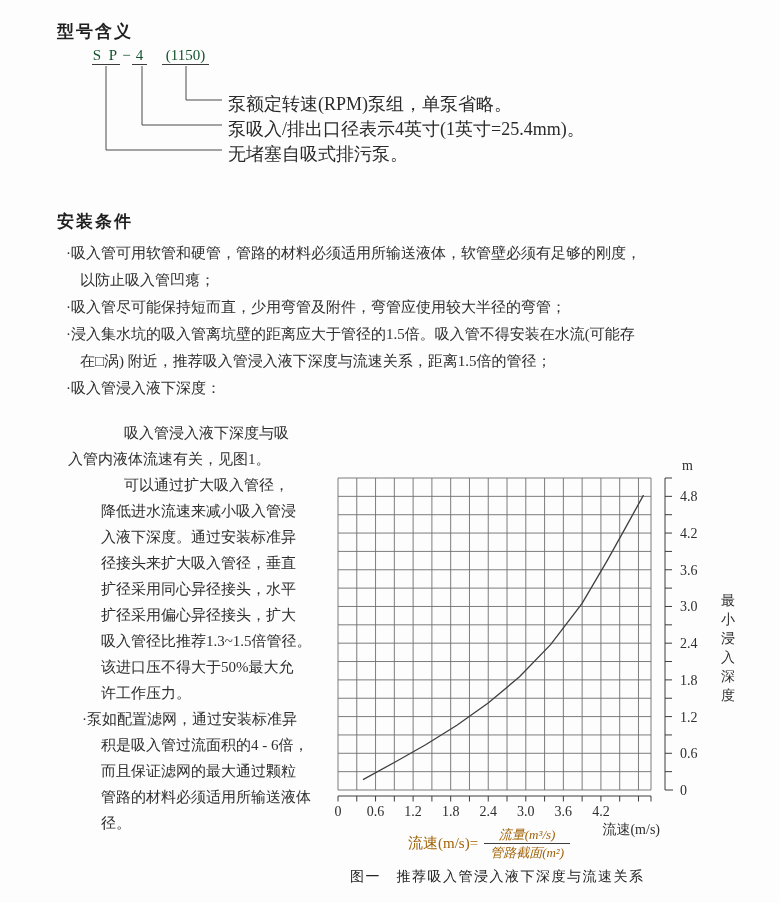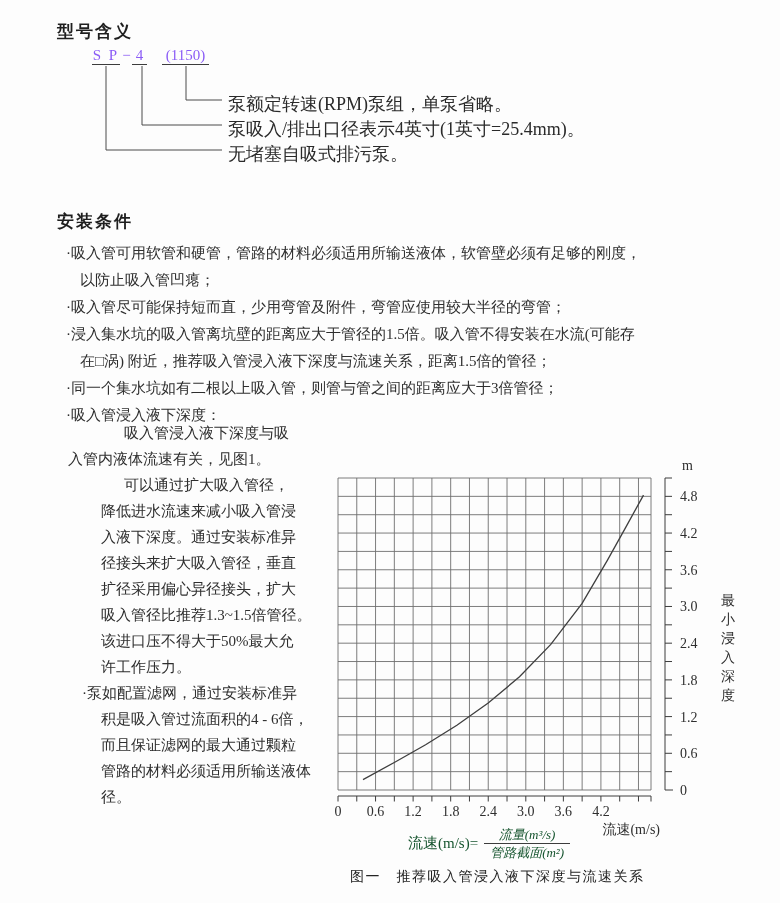--- a/index.html
+++ b/index.html
@@ -4,21 +4,21 @@
 <style>
   html,body{margin:0;padding:0;background:#ffffff;}
   #page{position:relative;width:780px;height:903px;background:#fdfdfd;color:#2e2e2e;
         font-family:"Liberation Serif",serif;overflow:hidden;}
   .heading{position:absolute;font-family:"Liberation Sans",sans-serif;font-weight:bold;
            font-size:17px;color:#1f1f1f;letter-spacing:2px;white-space:nowrap;}
   #model-title{left:57px;top:20px;font-family:Liberation Serif, serif;}
   #install-title{left:57px;top:210px;}
 
   .model-char{position:absolute;top:46px;height:18px;font-size:15px;line-height:18px;
-              text-align:center;white-space:nowrap;color:#8b5cf6;}
+              text-align:center;white-space:nowrap;color:#14532d;}
   .underlined{border-bottom:1px solid #3c3c3c;}
   #model-prefix{left:92px;width:28px;letter-spacing:2px;}
   #model-dash{left:121px;width:11px;}
   #model-bore{left:132px;width:15px;}
   #model-speed{left:162px;width:47px;}
 
   #connector-svg{position:absolute;left:85px;top:58px;}
 
   .model-note{position:absolute;left:228px;font-size:18px;white-space:nowrap;color:#2a2a2a;}
   #model-note-0{top:92px;}
@@ -32,21 +32,21 @@
   #left-column{position:absolute;left:68px;top:420px;width:280px;font-size:15px;}
   #left-column .line{height:26px;line-height:26px;white-space:nowrap;}
   .lv-flush{padding-left:0;}
   .lv-bullet{padding-left:14px;}
   .lv-cont{padding-left:33px;}
   .lv-open{padding-left:56px;}
 
   #chart-wrap{position:absolute;left:330px;top:450px;width:450px;height:400px;}
 
   #formula{position:absolute;left:408px;top:828px;display:flex;align-items:center;
-           font-size:15px;color:#14532d;}
+           font-size:15px;color:#a16207;}
   #formula .frac{margin-left:6px;text-align:center;font-size:13px;line-height:13px;font-style:italic;}
   #formula .num{padding:0 6px 2px;border-bottom:1px solid #3c3c3c;}
   #formula .den{padding:2px 6px 0;}
 
   #figure-caption{position:absolute;left:350px;top:868px;font-size:14px;
                   letter-spacing:1.5px;white-space:nowrap;color:#242424;}
 </style>
 </head>
 <body>
 
@@ -70,31 +70,31 @@
   <div id="model-note-2" class="model-note">无堵塞自吸式排污泵。</div>
 
   <div id="install-title" class="heading">安装条件</div>
 
   <div id="install-list">
       <div class="line ">·吸入管可用软管和硬管，管路的材料必须适用所输送液体，软管壁必须有足够的刚度，</div>
       <div class="line cont">以防止吸入管凹瘪；</div>
       <div class="line ">·吸入管尽可能保持短而直，少用弯管及附件，弯管应使用较大半径的弯管；</div>
       <div class="line ">·浸入集水坑的吸入管离坑壁的距离应大于管径的1.5倍。吸入管不得安装在水流(可能存</div>
       <div class="line cont">在□涡) 附近，推荐吸入管浸入液下深度与流速关系，距离1.5倍的管径；</div>
-      <div class="line ">·同一个集水坑如有二根以上吸入管，则管与管之间的距离应大于3倍管径；</div>
       <div class="line ">·吸入管浸入液下深度：</div>
     </div>
 
   <div id="left-column">
       <div class="line lv-open">吸入管浸入液下深度与吸</div>
       <div class="line lv-flush">入管内液体流速有关，见图1。</div>
       <div class="line lv-open">可以通过扩大吸入管径，</div>
       <div class="line lv-cont">降低进水流速来减小吸入管浸</div>
       <div class="line lv-cont">入液下深度。通过安装标准异</div>
       <div class="line lv-cont">径接头来扩大吸入管径，垂直</div>
+      <div class="line lv-cont">扩径采用同心异径接头，水平</div>
       <div class="line lv-cont">扩径采用偏心异径接头，扩大</div>
       <div class="line lv-cont">吸入管径比推荐1.3~1.5倍管径。</div>
       <div class="line lv-cont">该进口压不得大于50%最大允</div>
       <div class="line lv-cont">许工作压力。</div>
       <div class="line lv-bullet">·泵如配置滤网，通过安装标准异</div>
       <div class="line lv-cont">积是吸入管过流面积的4 - 6倍，</div>
       <div class="line lv-cont">而且保证滤网的最大通过颗粒</div>
       <div class="line lv-cont">管路的材料必须适用所输送液体</div>
       <div class="line lv-cont">径。</div>
     </div>

